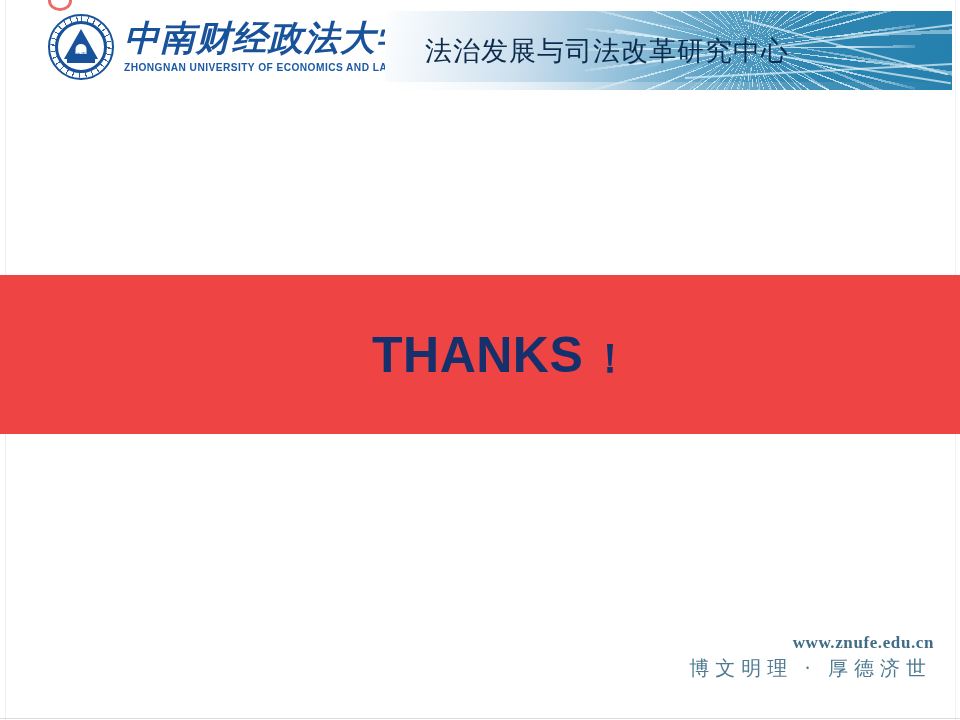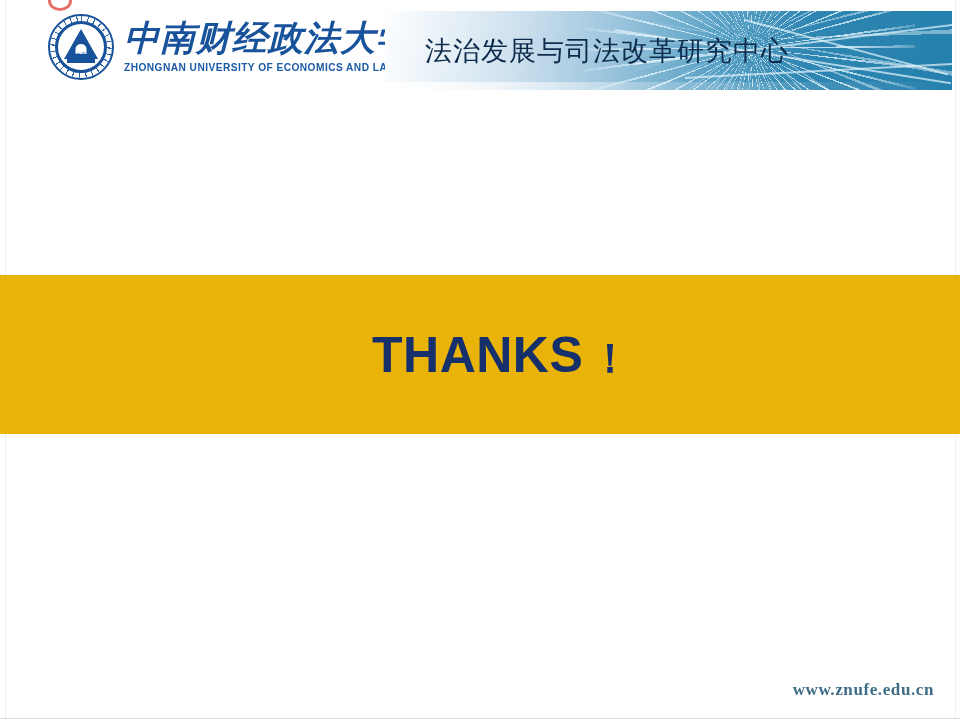--- a/index.html
+++ b/index.html
@@ -239,21 +239,21 @@
     background: linear-gradient(90deg, rgba(255,255,255,.95), rgba(255,255,255,.25) 45%, rgba(255,255,255,0));
   }
 
   
   .green-band {
     position: absolute;
     left: 0;
     top: 275px;
     width: 960px;
     height: 159px;
-    background: #eab308;
+    background: #ef4444;
     display: flex;
     align-items: center;
   }
   .thanks {
     margin-left: 372px;
     font-family: "Liberation Sans", sans-serif;
     font-size: 50px;
     font-weight: bold;
     color: #16306b;
     letter-spacing: .5px;
@@ -265,21 +265,21 @@
   .thanks-bang {
     font-size: 40px;
     font-weight: bold;
     margin-left: 7px;
   }
 
   
   .footer {
     position: absolute;
     right: 26px;
-    bottom: 20px;
+    bottom: 40px;
     text-align: right;
   }
   .footer-url {
     font-family: "Liberation Serif", serif;
     font-size: 17px;
     font-weight: bold;
     color: #3f6d86;
     letter-spacing: .6px;
     line-height: 1.1;
     white-space: nowrap;
@@ -342,15 +342,16 @@
 
   <div class="green-band">
     <div class="thanks">
       <span>THANKS</span>
       <span class="thanks-bang">！</span>
     </div>
   </div>
 
   <div class="footer">
     <div class="footer-url">www.znufe.edu.cn</div>
+    <div class="footer-motto">博文明理 · 厚德济世</div>
   </div>
 
 </div>
 
 </body></html>

